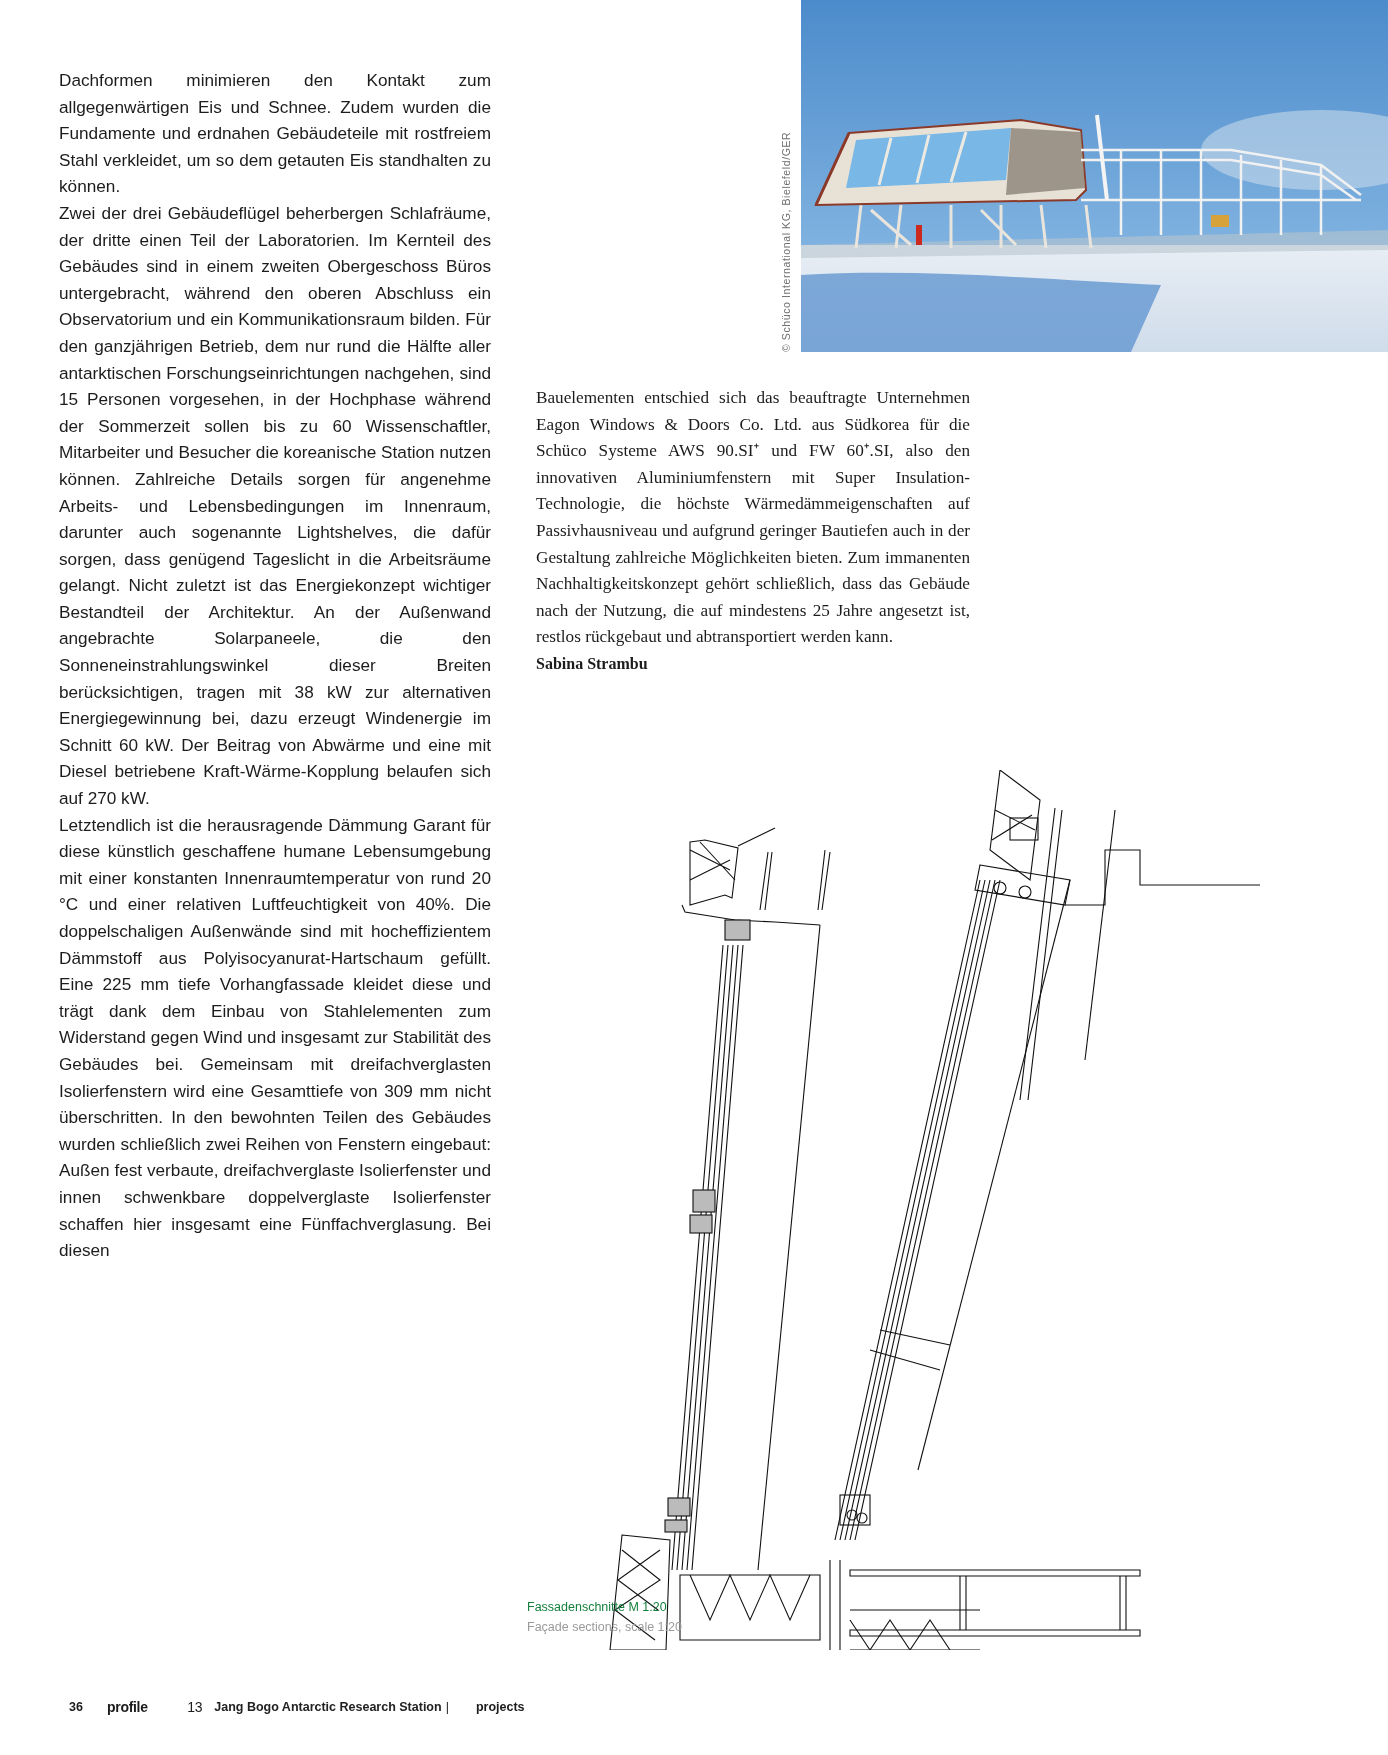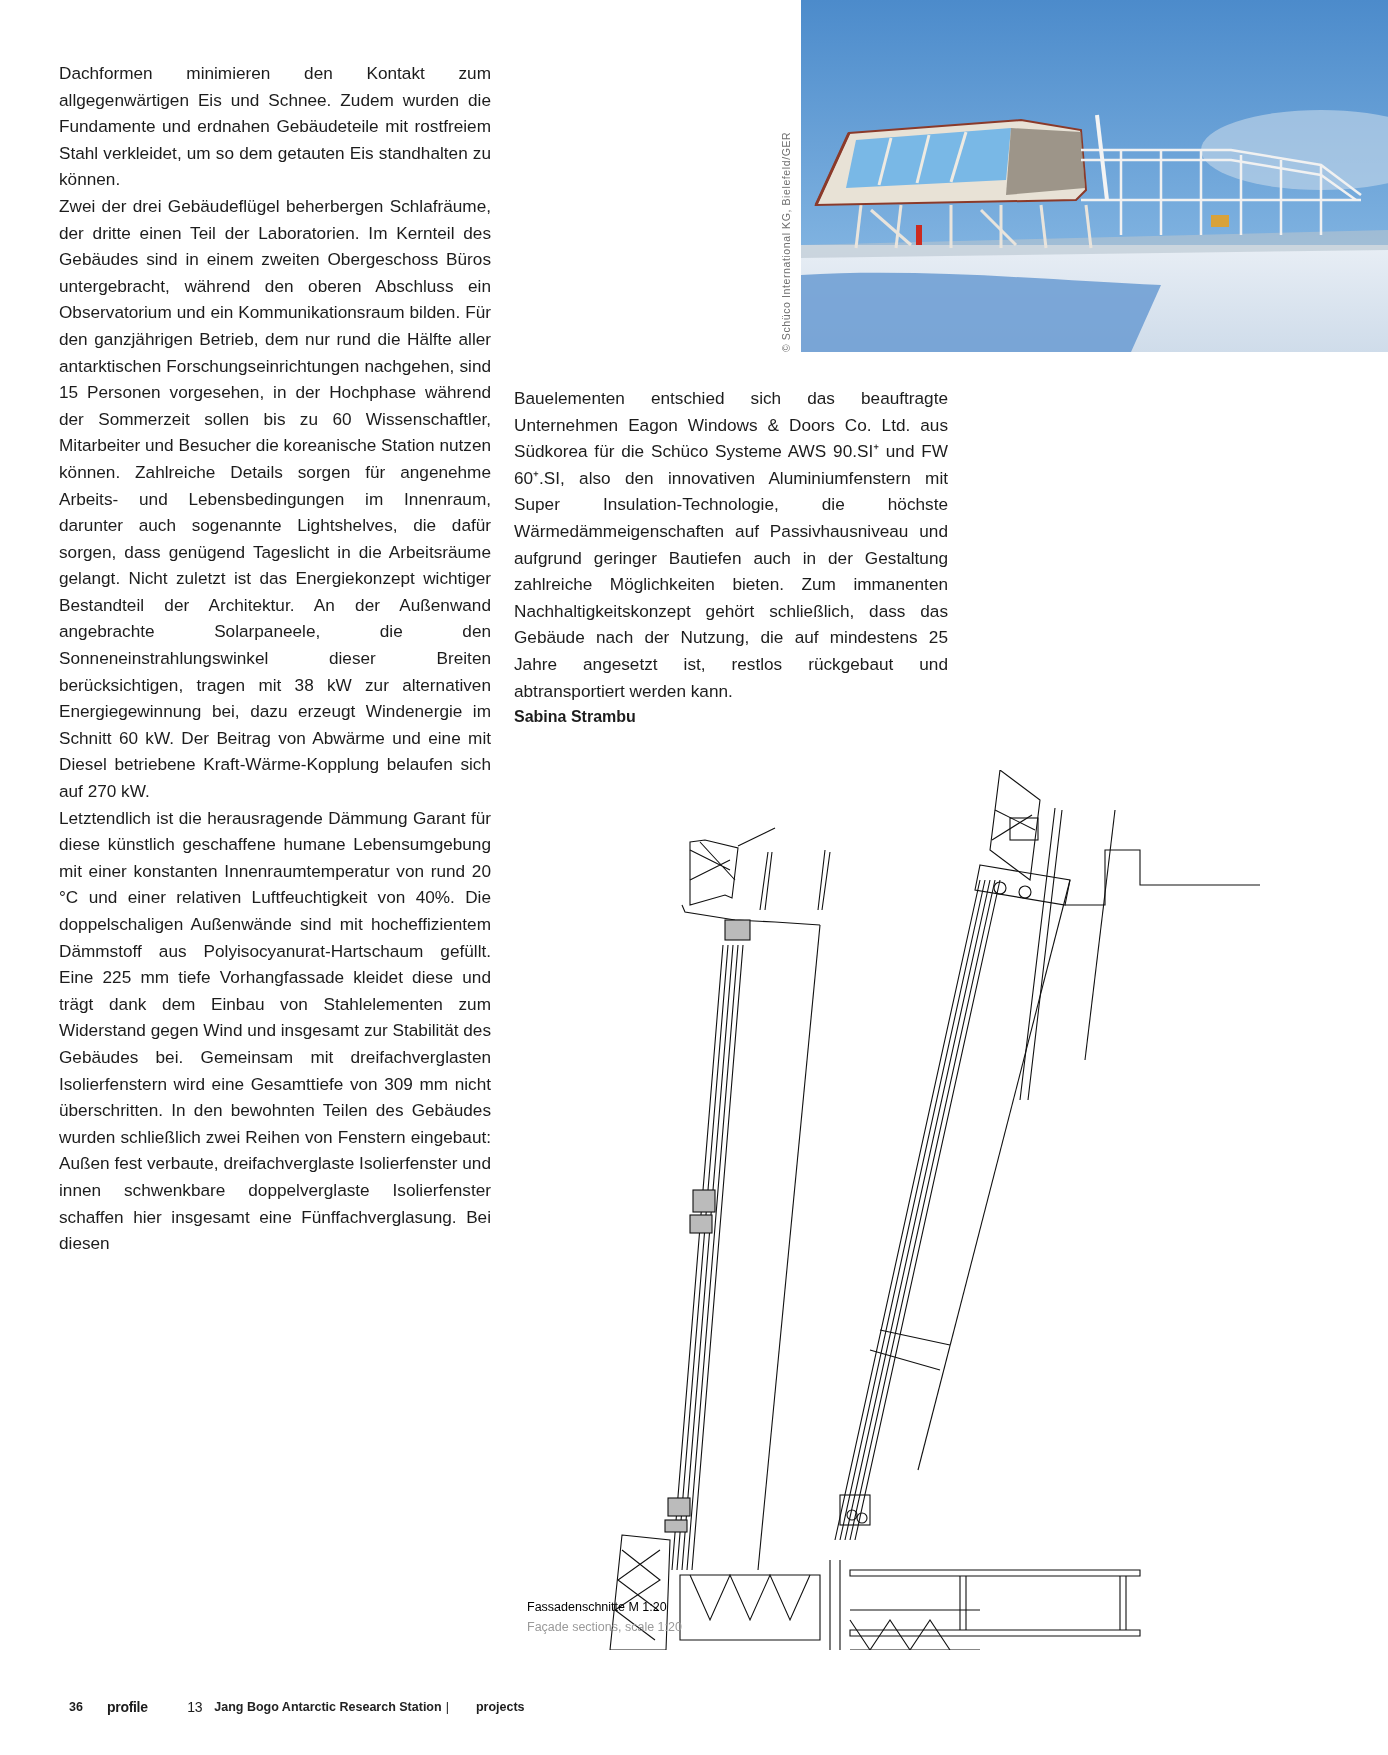--- a/index.html
+++ b/index.html
@@ -1,28 +1,28 @@
 <!DOCTYPE html>
 <html><head>
 <meta charset="utf-8">
 <style>
   html, body { margin: 0; padding: 0; background: #ffffff; }
   body { width: 1388px; height: 1755px; position: relative; overflow: hidden;
          font-family: "Liberation Sans", sans-serif; color: #1c1c1c; }
   .col { position: absolute; font-size: 17.2px; line-height: 26.6px; text-align: justify; }
   .col p { margin: 0; }
-  .col-left { left: 59px; top: 60px; width: 432px; }
-  .col-right { left: 514px; top: 385px; width: 434px; }
+  .col-left { left: 59px; top: 67px; width: 432px; }
+  .col-right { left: 536px; top: 385px; width: 434px; font-family: Liberation Serif, serif; }
   .author { text-align: left; font-weight: bold; font-size: 16px; margin-top: 2px; }
   .photo { position: absolute; left: 801px; top: 0; width: 587px; height: 352px; overflow: hidden; }
   .credit { position: absolute; left: 780px; top: 352px; transform-origin: 0 0; transform: rotate(-90deg);
             font-size: 10.5px; letter-spacing: 0.6px; color: #6f6f6f; white-space: nowrap; width: 260px; }
   .drawing { position: absolute; left: 600px; top: 770px; width: 700px; height: 880px; }
   .caption { position: absolute; left: 527px; top: 1597px; font-size: 12.5px; line-height: 20px; }
-  .caption .de { color: #000000; }
+  .caption .de { color: #15803d; }
   .caption .en { color: #9a9a9a; }
   .footer { position: absolute; left: 69px; top: 1699px; font-size: 12.5px; display: flex; align-items: center; }
   .footer .pg { font-weight: bold; width: 38px; }
   .footer .mag { font-weight: 900; font-size: 14px; letter-spacing: -0.3px; margin-right: 12px; }
   .footer .mag-num { font-weight: 400; margin-left: 36px; }
   .footer .title { color: #222; font-weight: bold; }
   .footer .sep { margin: 0 4px; }
   .footer .sect { font-weight: bold; padding-left: 23px; }
 </style>
 </head>

